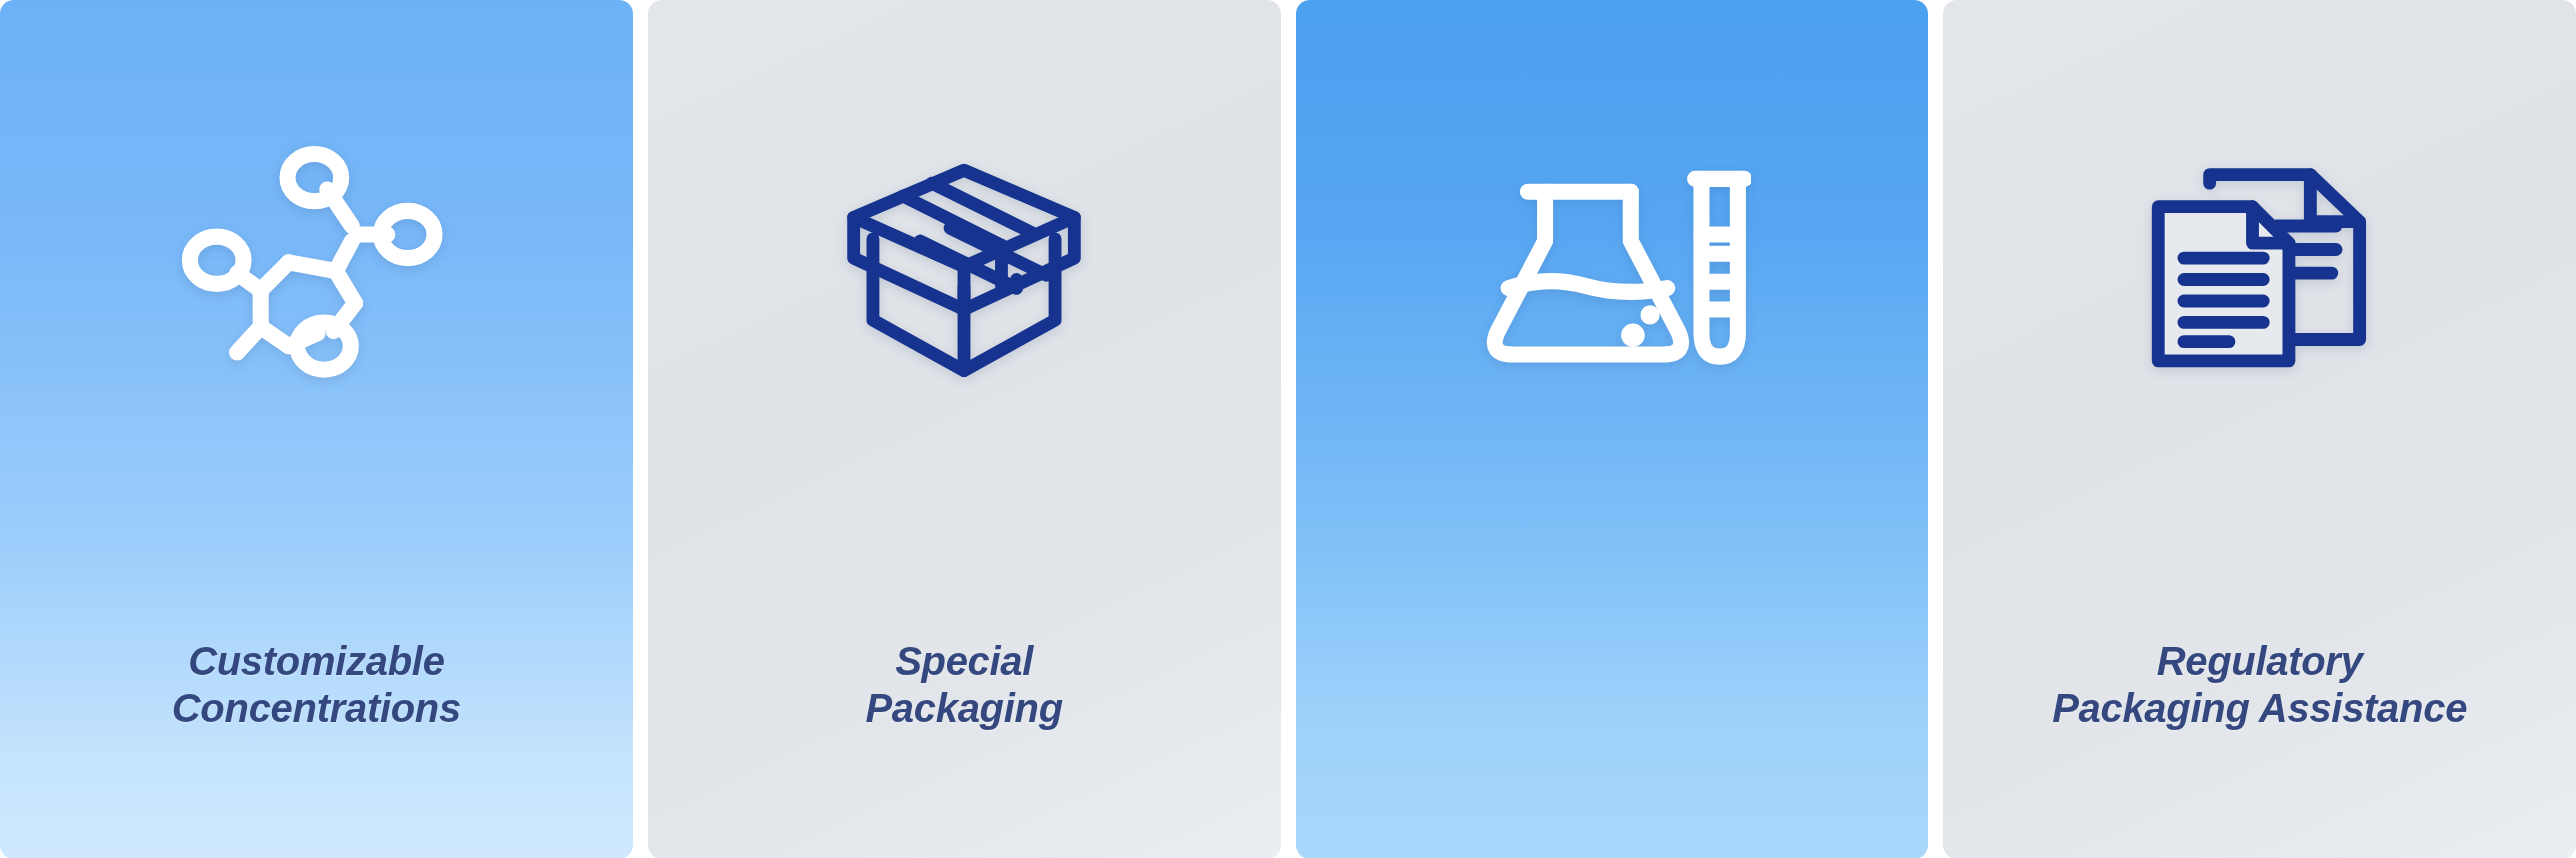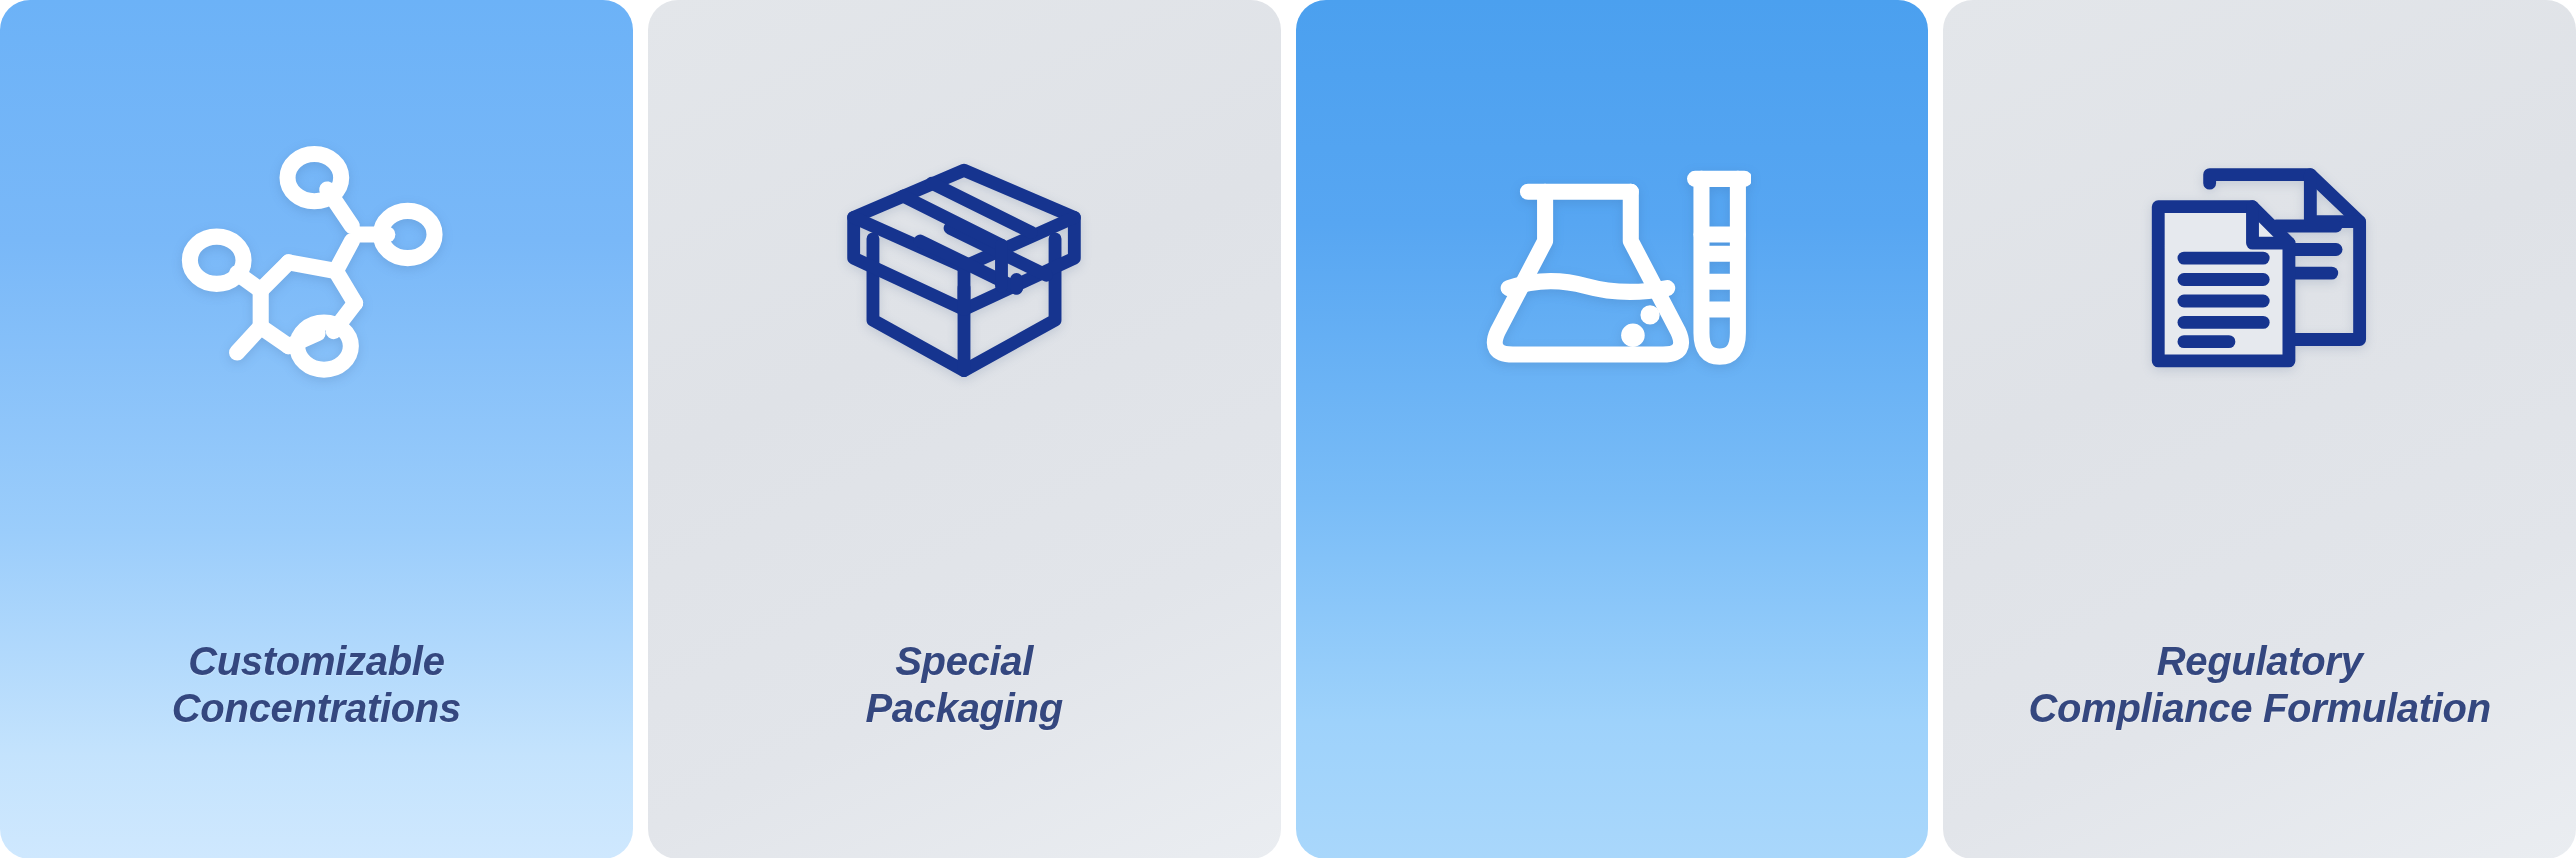--- a/index.html
+++ b/index.html
@@ -19,21 +19,21 @@
     width: 2576px;
     height: 859px;
     gap: 15px;
     align-items: stretch;
   }
 
   .card {
     position: relative;
     flex: 1 1 0;
     height: 859px;
-    border-radius: 30px;
+    border-radius: 14px;
     overflow: hidden;
     display: flex;
     flex-direction: column;
     align-items: center;
     justify-content: flex-start;
   }
 
   .card.blue {
     background: linear-gradient(to bottom, #6cb2f7 0%, #79b8f8 28%, #9bcdfb 62%, #c4e3fd 88%, #cfe8fe 100%);
   }
@@ -184,17 +184,17 @@
           <path d="M118 52 L118 86 L152 86"></path>
           <path d="M54 100 L128 100"></path>
           <path d="M54 120 L128 120"></path>
           <path d="M54 140 L128 140"></path>
           <path d="M54 160 L128 160"></path>
           <path d="M54 178 L96 178"></path>
         </g>
       </svg>
     </div>
     <div class="card-label">Regulatory
-Compliance Formulation</div>
+Packaging Assistance</div>
   </div>
 
 </div>
 
 
 </body></html>

